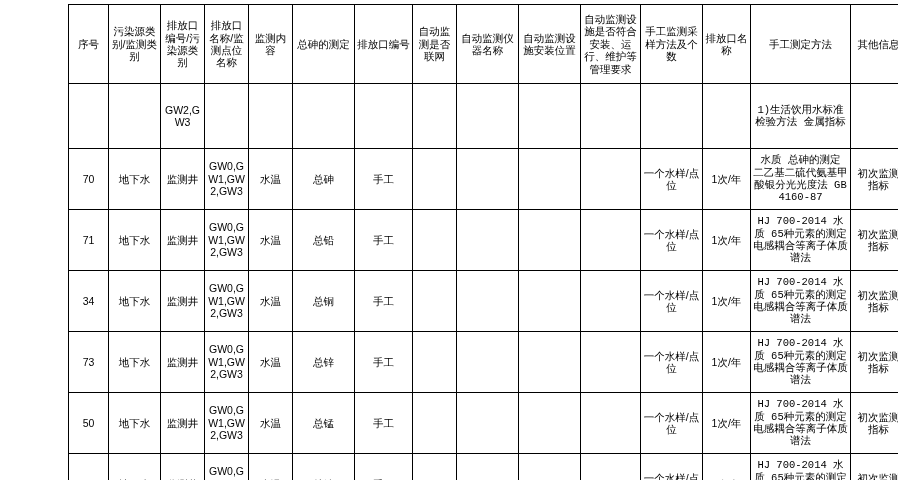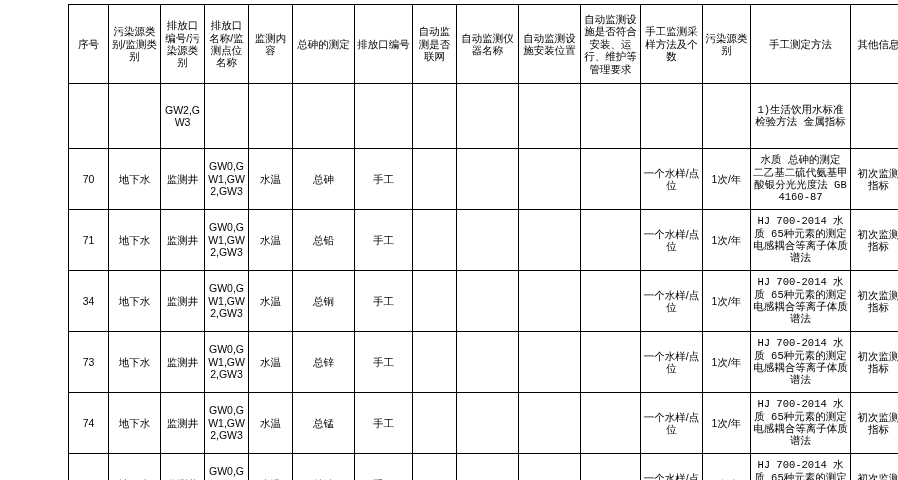--- a/index.html
+++ b/index.html
@@ -101,21 +101,21 @@
         <th>排放口编号/污染源类别</th>
         <th>排放口名称/监测点位名称</th>
         <th>监测内容</th>
         <th>总砷的测定</th>
         <th>排放口编号</th>
         <th>自动监测是否联网</th>
         <th>自动监测仪器名称</th>
         <th>自动监测设施安装位置</th>
         <th>自动监测设施是否符合安装、运行、维护等管理要求</th>
         <th>手工监测采样方法及个数</th>
-        <th>污染源类别</th>
+        <th>排放口名称</th>
         <th>手工测定方法</th>
         <th>其他信息</th>
       </tr>
     </thead>
     <tbody>
       <tr class="data-row first-row">
         <td></td>
         <td></td>
         <td class="small">GW2,GW3</td>
         <td class="small"></td>
@@ -193,21 +193,21 @@
         <td></td>
         <td></td>
         <td></td>
         <td></td>
         <td class="small">一个水样/点位</td>
         <td>1次/年</td>
         <td class="tight">HJ 700-2014 水质 65种元素的测定 电感耦合等离子体质谱法</td>
         <td class="small">初次监测指标</td>
       </tr>
       <tr class="data-row">
-        <td>74</td>
+        <td>50</td>
         <td>地下水</td>
         <td>监测井</td>
         <td class="small">GW0,GW1,GW2,GW3</td>
         <td>水温</td>
         <td>总锰</td>
         <td>手工</td>
         <td></td>
         <td></td>
         <td></td>
         <td></td>

